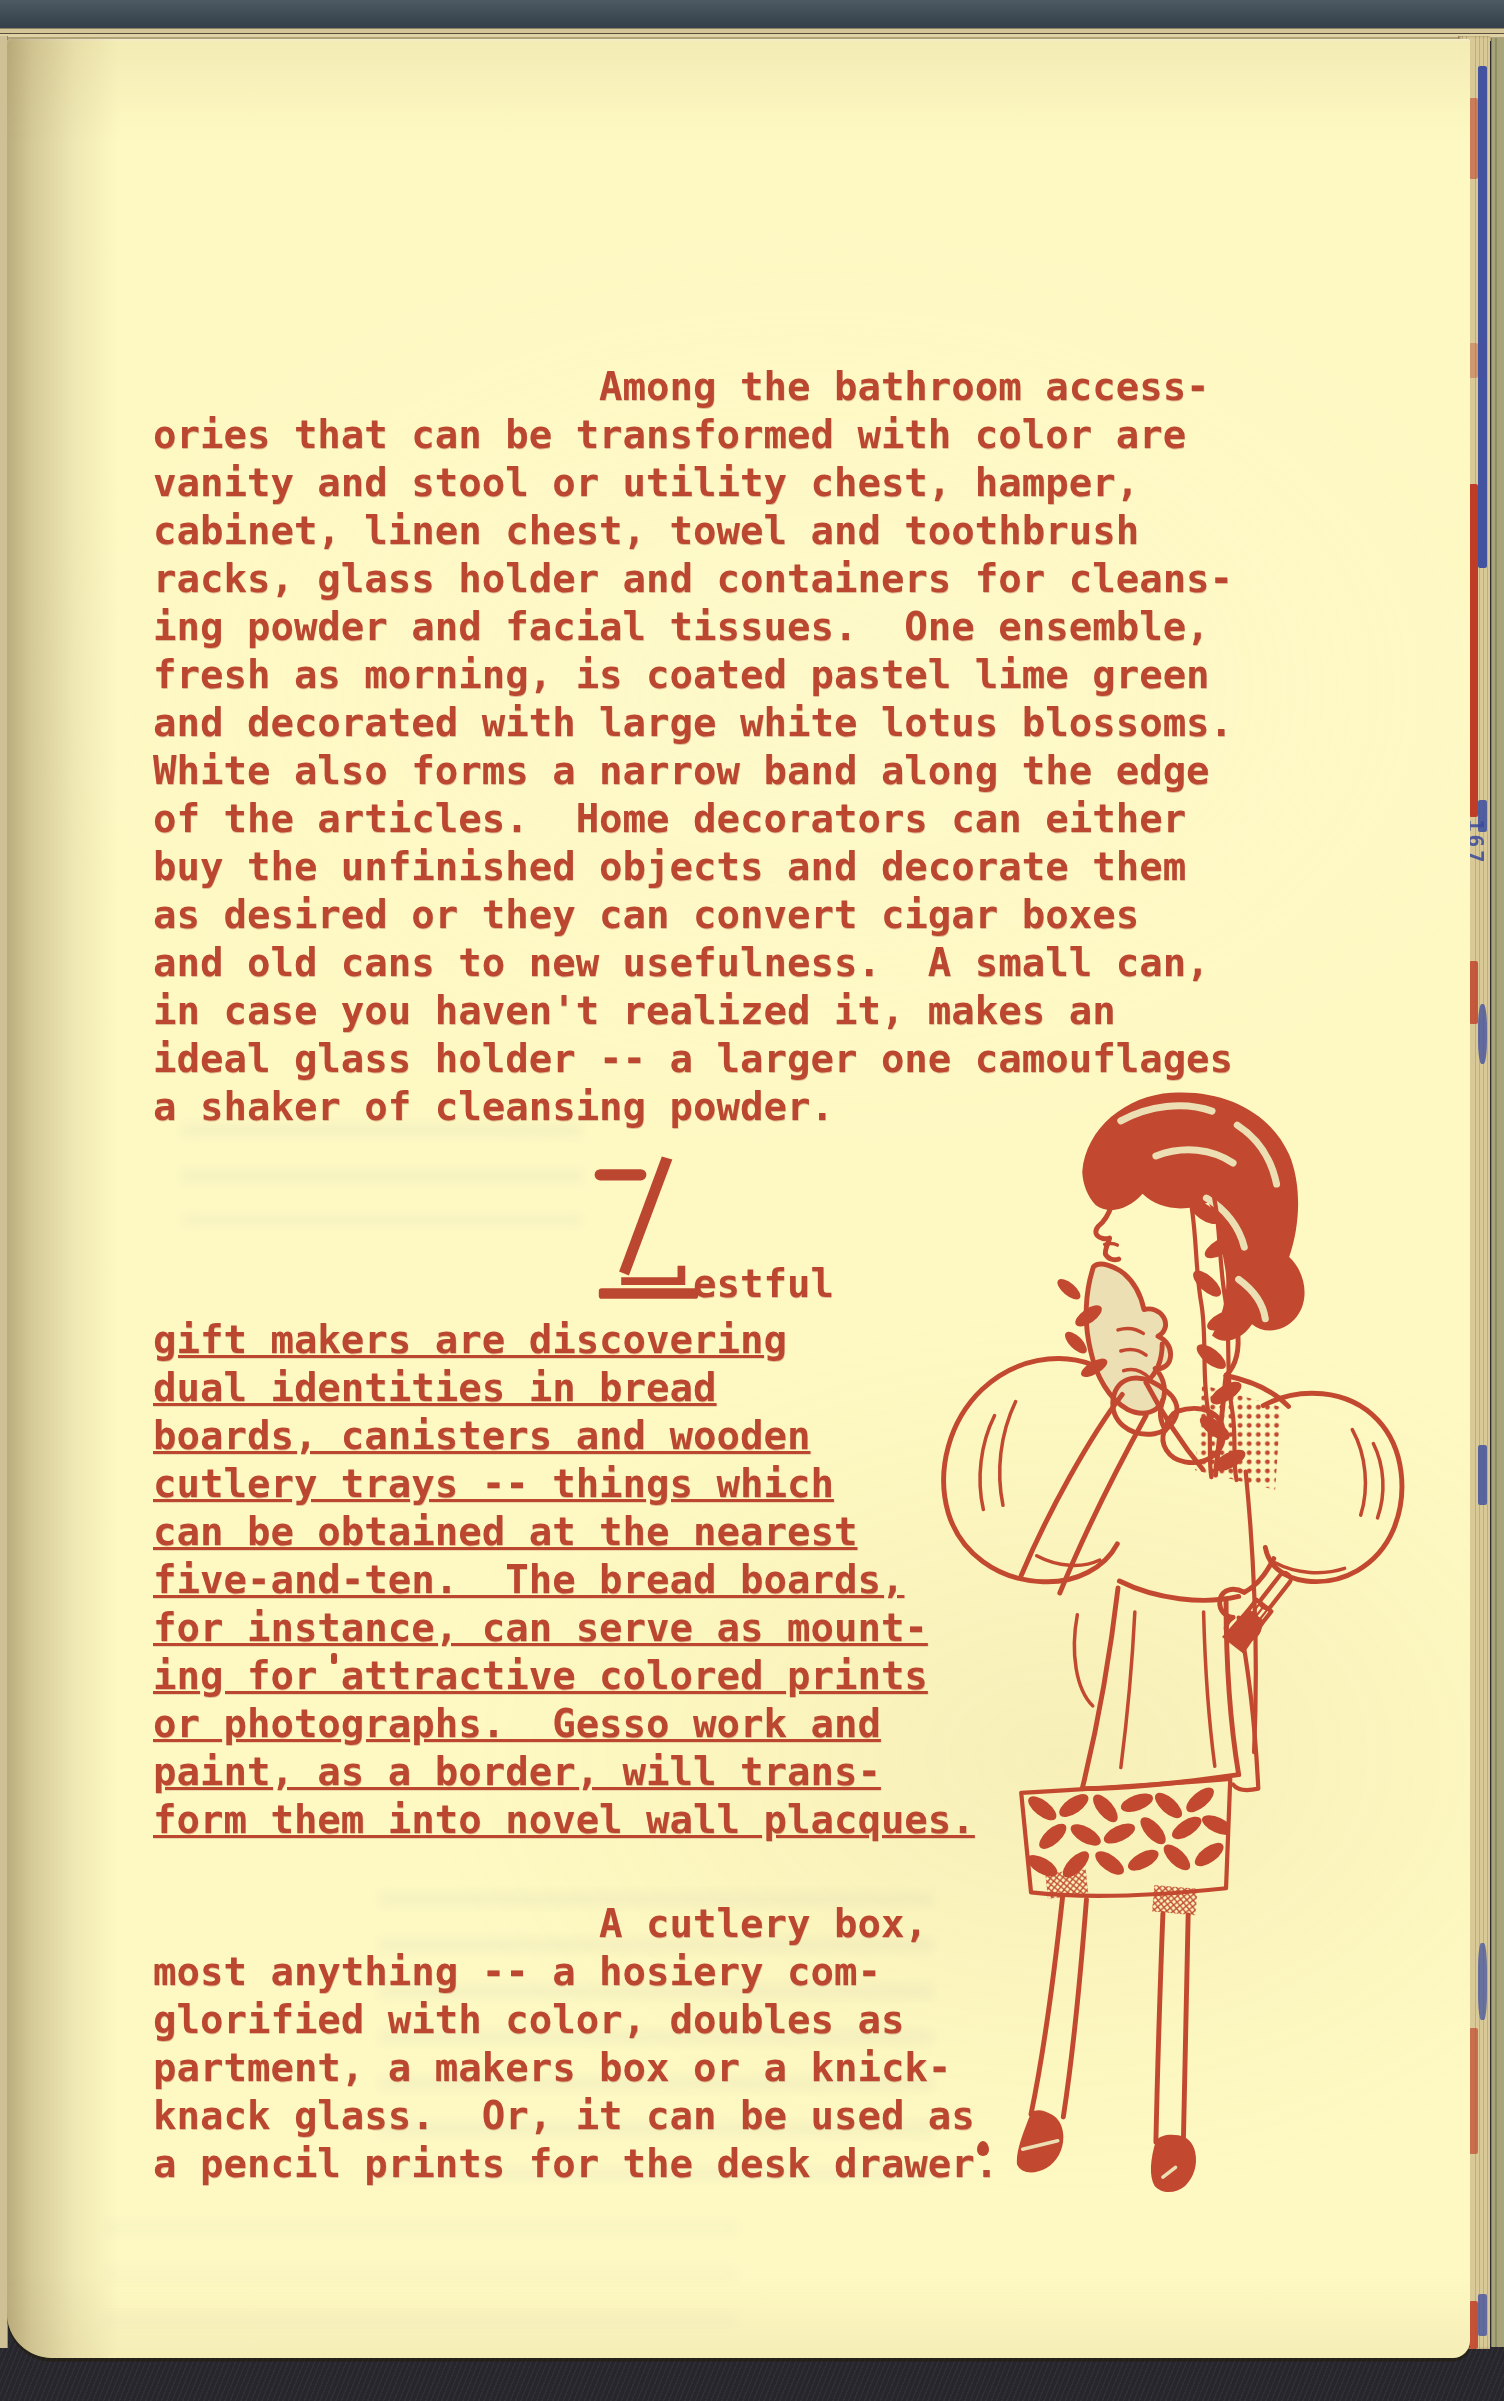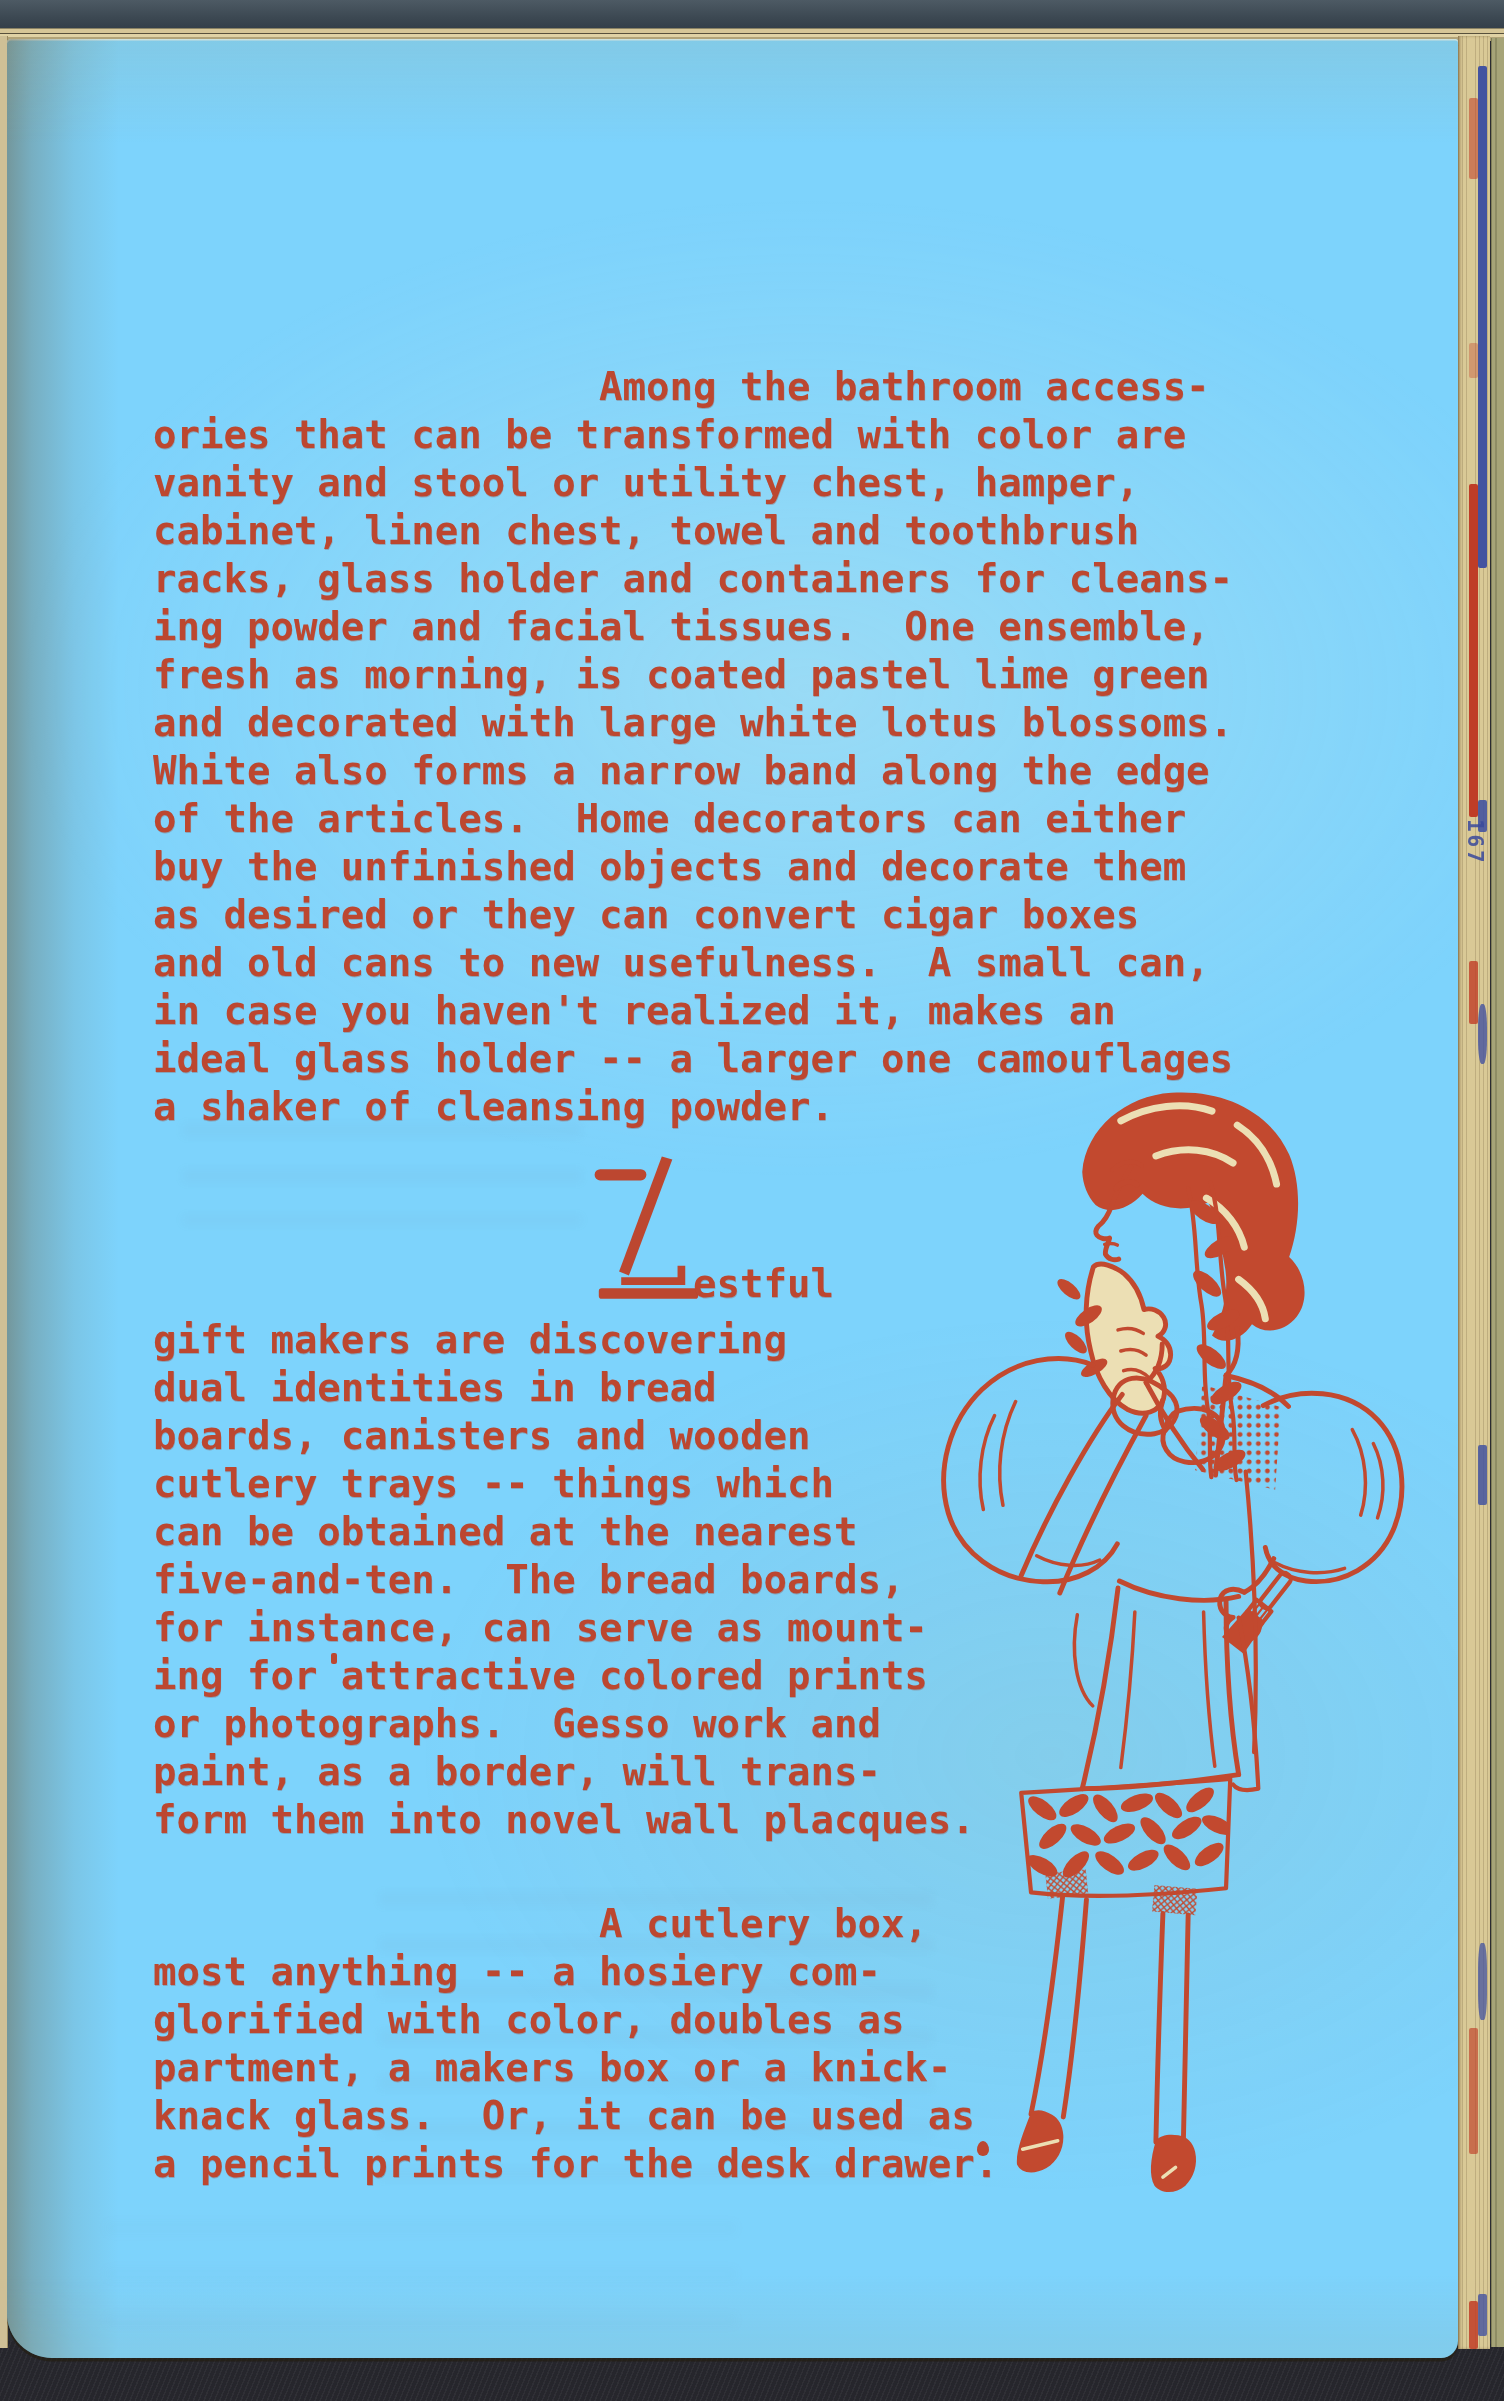--- a/index.html
+++ b/index.html
@@ -18,38 +18,38 @@
      background-image:repeating-linear-gradient(90deg,rgba(96,76,44,.22) 0 0.7px,rgba(0,0,0,0) 0.7px 4.2px);
      box-shadow:inset 2.1px 0 2.8px rgba(90,65,30,.45);}
   .fe-red,.fe-blue{position:absolute;border-radius:2.1px;}
   .fe-red{left:11.2px;width:9px;background:#bf3d27;}
   .fe-blue{left:19.6px;width:9px;background:#4353a0;}
   .fe-num{position:absolute;left:-4.2px;top:792px;width:42px;transform:rotate(90deg);
      color:#3a4a9c;font:bold 21px/24px "DejaVu Sans Mono",monospace;letter-spacing:2.8px;opacity:.85;}
   .green-strip{position:absolute;left:1491px;top:38px;width:14px;height:2309px;background:#a6a478;
      background-image:linear-gradient(90deg,rgba(70,70,40,.4) 0 1.4px,rgba(0,0,0,0) 1.4px 4.2px,rgba(70,70,40,.25) 4.2px 5.6px,rgba(0,0,0,0) 5.6px);}
   
-  .page{position:absolute;left:7px;top:39px;width:1451px;height:2319px;background:#7dd3fc;
+  .page{position:absolute;left:7px;top:39px;width:1451px;height:2319px;background:#fef9c3;
      border-radius:4.2px 2.8px 17px 45px;
-     box-shadow:0 3.5px 0 rgba(35,28,14,.6), inset 0 1.4px 0 rgba(255,252,238,.65);}
+     box-shadow:0 3.5px 0 rgba(35,28,14,.6), inset 0 1.4px 0 rgba(255,252,238,.65);padding-left:12px;}
   .gutter{position:absolute;left:0;top:0;bottom:0;width:112px;border-radius:inherit;
      background:linear-gradient(90deg,rgba(104,79,40,.45) 0,rgba(104,79,40,.28) 22%,rgba(104,79,40,.10) 60%,rgba(104,79,40,0) 100%);}
   .tint{position:absolute;inset:0;border-radius:inherit;pointer-events:none;
      background:radial-gradient(1123px 702px at 55% 28%,rgba(255,248,225,.22),rgba(0,0,0,0) 70%),
                 radial-gradient(912px 632px at 72% 74%,rgba(190,160,95,.10),rgba(0,0,0,0) 70%),
                 linear-gradient(180deg,rgba(170,140,80,.12),rgba(0,0,0,0) 105px),
                 linear-gradient(0deg,rgba(170,140,80,.10),rgba(0,0,0,0) 84px);}
   .ghost{position:absolute;background:repeating-linear-gradient(180deg,rgba(110,125,150,.12) 0 14px,rgba(0,0,0,0) 14px 46px);
      filter:blur(4.9px);opacity:.45;pointer-events:none;}
   
   .para{position:absolute;left:146px;white-space:pre;color:#bc4730;
      font:bold 39px/48px "DejaVu Sans Mono",monospace;
      text-shadow:0.4px 0.6px 0 rgba(150,45,25,.28);}
   .p1{top:324px;}
-  .p2{top:1277px;}
+  .p2{top:1277px;text-decoration:underline;}
   .p3{top:1861px;}
   .zword{position:absolute;left:686px;top:1221px;white-space:pre;color:#bc4730;
      font:bold 39px/48px "DejaVu Sans Mono",monospace;text-shadow:0.4px 0.6px 0 rgba(150,45,25,.28);text-align:center;}
   .zcap{position:absolute;left:582px;top:1112px;}
   .fleck{position:absolute;background:#bc4730;border-radius:50% 50% 50% 50%/60% 60% 40% 40%;}
   .stray-tick{position:absolute;background:#bc4730;border-radius:2.1px;}
 </style>
 </head>
 <body>
 

